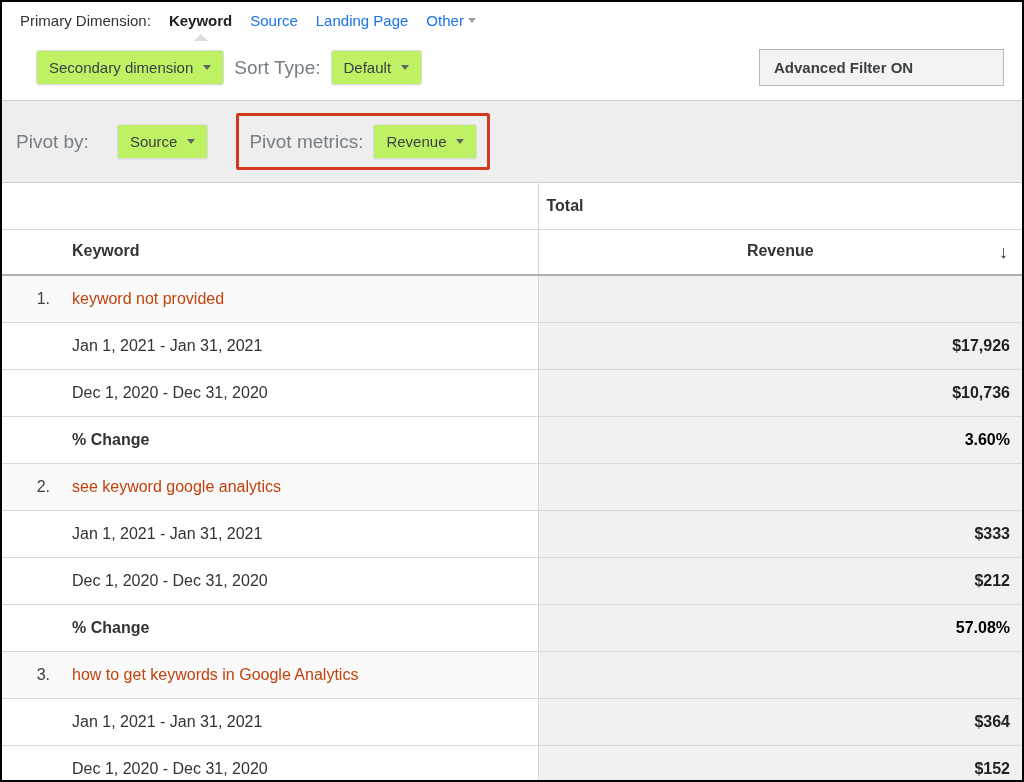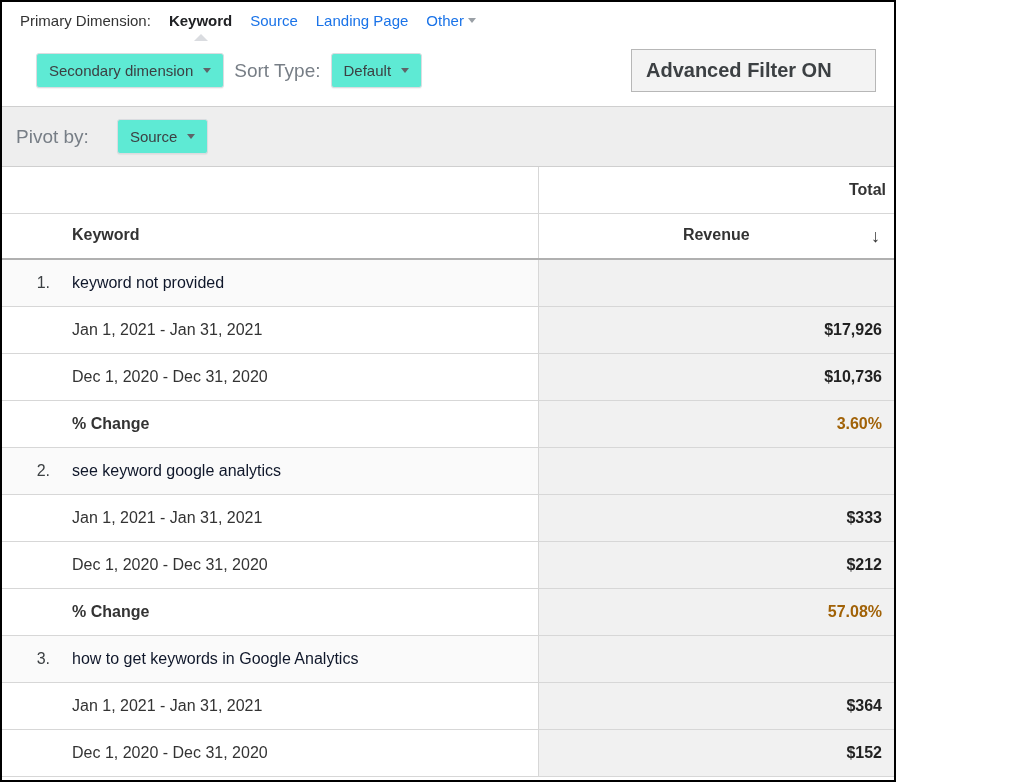--- a/index.html
+++ b/index.html
@@ -4,21 +4,21 @@
 <style>
   * { box-sizing: border-box; }
   body {
     margin: 0;
     font-family: Arial, Helvetica, sans-serif;
     font-size: 14px;
     color: #333;
     background: #fff;
   }
   .frame {
-    width: 896px;
+    width: 1024px;
     height: 782px;
     border: 2px solid #000;
     overflow: hidden;
     position: relative;
   }
   
   .tabs {
     display: flex;
     align-items: center;
     gap: 18px;
@@ -45,68 +45,68 @@
   }
   .caret.dark{ border-top-color:#5f6368;}
   
   .controls {
     display:flex; align-items:center; gap:10px;
     padding: 14px 18px 14px 34px;
   }
   .dd {
     display:inline-flex;align-items:center;gap:10px;
     border:1px solid #dadce0;border-radius:3px;
-    background:#5eead4;
+    background:#bef264;
     padding:8px 12px;
     font-size:15px;color:#3c4043;
     cursor:pointer;
     box-shadow:0 1px 1px rgba(0,0,0,0.05);
   }
   .muted-label { font-size:19px; color:#777e86; }
   .adv-filter {
     margin-left:auto;
     display:flex;align-items:center;
     border:1px solid #b7b7b7;
     background:#f3f3f3;
     padding:9px 14px;
-    font-size:20px;font-weight:700;color:#3c4043;
+    font-size:15px;font-weight:700;color:#3c4043;
     width:245px;
   }
   
   .pivot-row{
     display:flex;align-items:center;gap:28px;
     background:#eeeeee;
     border-top:1px solid #cfcfcf;
     border-bottom:1px solid #cfcfcf;
     padding:12px 14px;
   }
   .redbox{
     display:flex;align-items:center;gap:10px;
     border:3px solid #d13a1f;
     padding:8px 10px;
     border-radius:2px;
   }
   
   table{ width:100%; border-collapse:collapse; table-layout:fixed;}
   col.idx{width:58px;} col.kw{width:478px;} col.rev{}
   th,td{ border-bottom:1px solid #d7d7d7; }
-  thead .total-row td{ text-align:right;font-weight:700;font-size:16px;padding:14px 8px; border-left:1px solid #d7d7d7;}
+  thead .total-row td{ text-align:left;font-weight:700;font-size:16px;padding:14px 8px; border-left:1px solid #d7d7d7;}
   thead .head-row td{ font-weight:700;font-size:16px;padding:12px 8px 14px; border-bottom:2px solid #b0b0b0;}
   thead .head-row .kw-head{ padding-left:12px;}
   thead .head-row .rev-head{ text-align:center;border-left:1px solid #d7d7d7;position:relative;}
   thead .head-row .rev-head .arrow{
     position:absolute; right:14px; top:50%; transform:translateY(-50%);
     font-size:18px;
   }
   tbody td{ padding:14px 12px; font-size:16px;}
   .idx-cell{ text-align:right; color:#3c4043; padding-right:10px;}
-  .link{ color:#0f172a; cursor:pointer;text-align:right;}
+  .link{ color:#c2410c; cursor:pointer;text-align:right;}
   .right{ text-align:right; font-weight:700;}
   .money{ color:#222;}
-  .pct{ color:#a16207; font-weight:700;margin-left:48px;}
+  .pct{ color:#000000; font-weight:700;margin-left:48px;}
   .revcol{ border-left:1px solid #d7d7d7; background:#f1f1f1;}
   .kw-row td{ background:#fafafa;}
   .kw-row .revcol{ background:#f1f1f1;}
   .subrow td:first-child{ background:#fff;}
   .strong{ font-weight:700;}
 </style>
 </head>
 <body>
 <div class="frame">
 
@@ -134,20 +134,27 @@
   <div class="adv-filter">
     <span>Advanced Filter ON</span>
   </div>
 </div>
 
 <div class="pivot-row">
   <span class="muted-label">Pivot by:</span>
   <div class="dd">
     <span>Source</span>
     <span class="caret dark"></span>
+  </div>
+  <div class="redbox">
+    <span class="muted-label">Pivot metrics:</span>
+    <div class="dd">
+      <span>Revenue</span>
+      <span class="caret dark"></span>
+    </div>
   </div>
 </div>
 
 <table>
   <colgroup>
         <col class="idx">
         <col class="kw">
         <col class="rev">
       </colgroup>
   <thead>

